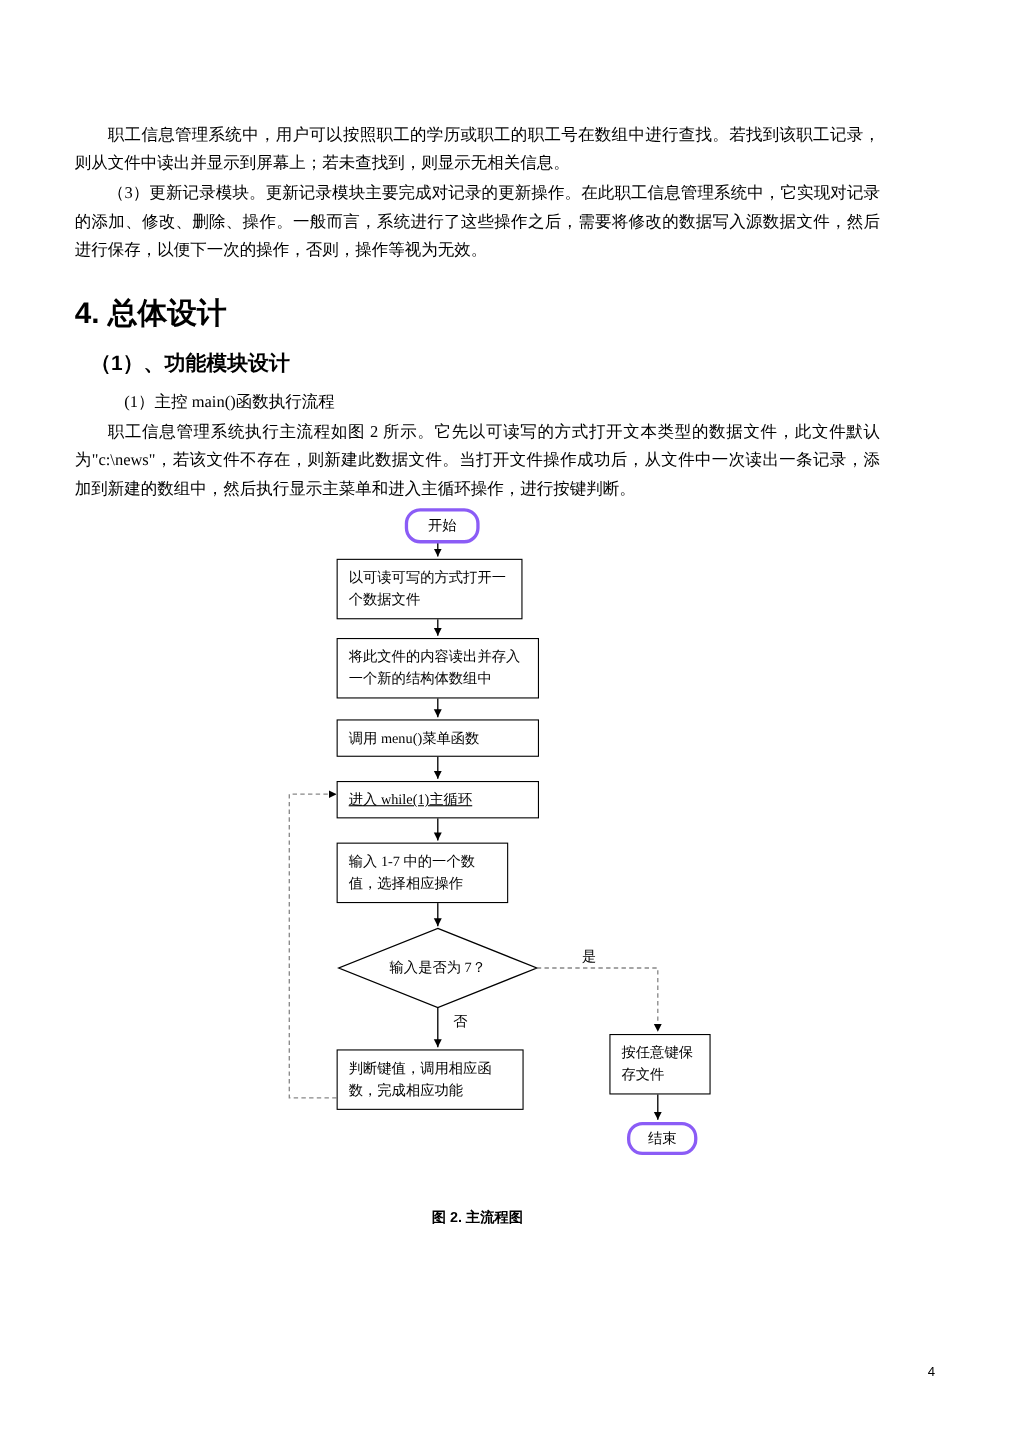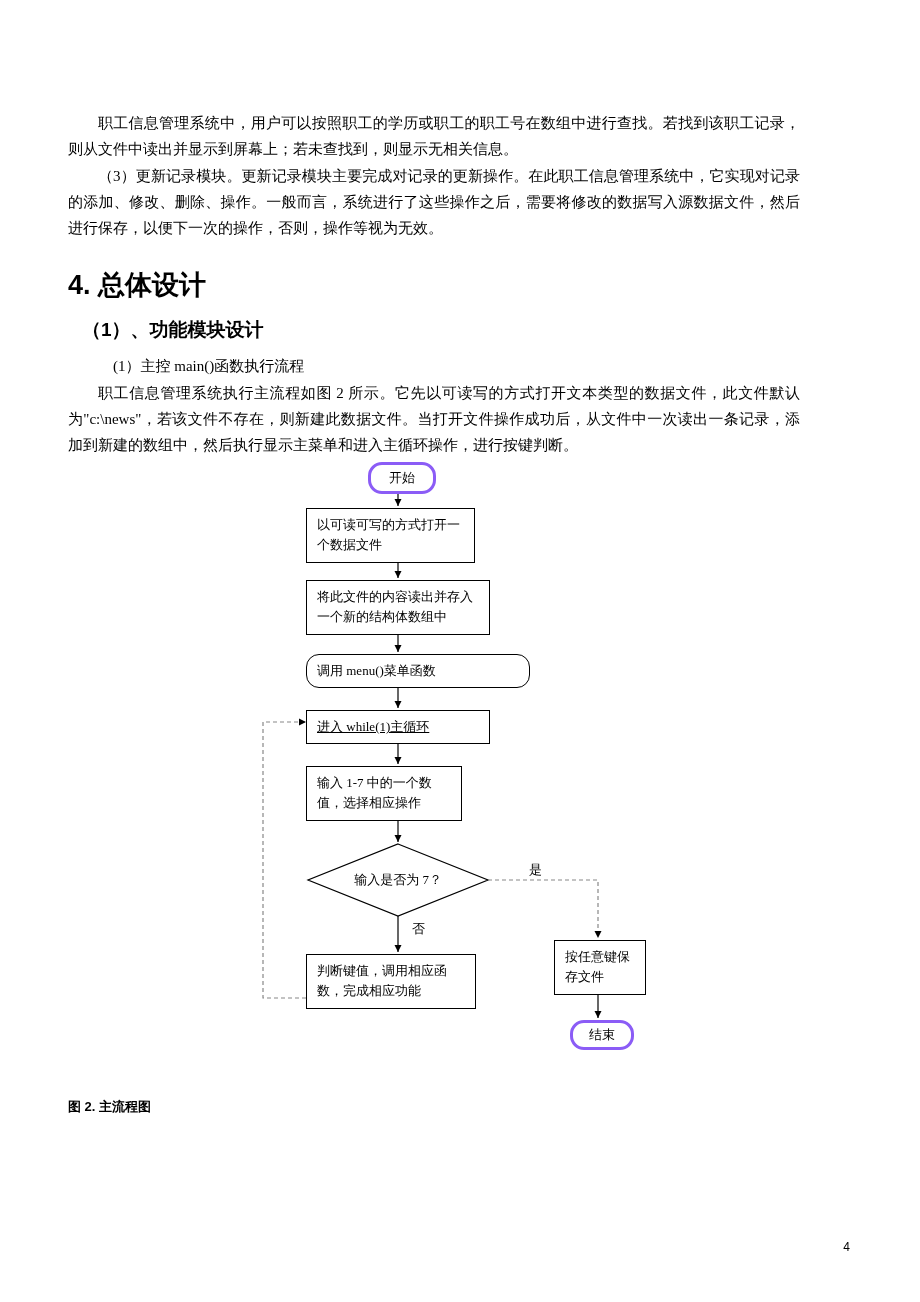--- a/index.html
+++ b/index.html
@@ -60,20 +60,21 @@
     font-size: 13px;
     line-height: 1.55;
     padding: 3px 18px;
     text-align: center;
   }
   .flow-label {
     position: absolute;
     font-size: 13px;
   }
   .caption {
+    text-align: center;
     font-size: 13px;
     font-weight: bold;
     font-family: "SimHei", "Heiti SC", sans-serif;
     margin-top: 6px;
   }
   .pagenum {
     position: absolute;
     right: 70px;
     bottom: 48px;
     font-size: 12px;
@@ -122,21 +123,21 @@
 
       <polyline points="420,418 530,418 530,476" fill="none" stroke="#888" stroke-width="1.2" stroke-dasharray="4 3" marker-end="url(#ah)"></polyline>
 
       <line x1="530" y1="528" x2="530" y2="556" stroke="#000" stroke-width="1.2" marker-end="url(#ah)"></line>
     </svg>
 
     <div class="flow-term" style="left:300px; top:0;">开始</div>
 
     <div class="flow-box" style="left:238px; top:46px; width:169px;">以可读可写的方式打开一个数据文件</div>
     <div class="flow-box" style="left:238px; top:118px; width:184px;">将此文件的内容读出并存入一个新的结构体数组中</div>
-    <div class="flow-box" style="left:238px; top:192px; width:224px; text-align:left;border-radius:13px;">调用 menu()菜单函数</div>
+    <div class="flow-box" style="left:238px; top:192px; width:184px; text-align:left;">调用 menu()菜单函数</div>
     <div class="flow-box" style="left:238px; top:248px; width:184px;text-decoration:underline;">进入 while(1)主循环</div>
     <div class="flow-box" style="left:238px; top:304px; width:156px;">输入 1-7 中的一个数值，选择相应操作</div>
 
     <div class="flow-label" style="left:283px; top:409px; text-align:center; width:94px;">输入是否为 7？</div>
 
     <div class="flow-label" style="left:461px; top:399px;">是</div>
     <div class="flow-label" style="left:344px; top:458px;">否</div>
 
     <div class="flow-box" style="left:238px; top:492px; width:170px;">判断键值，调用相应函数，完成相应功能</div>
 

